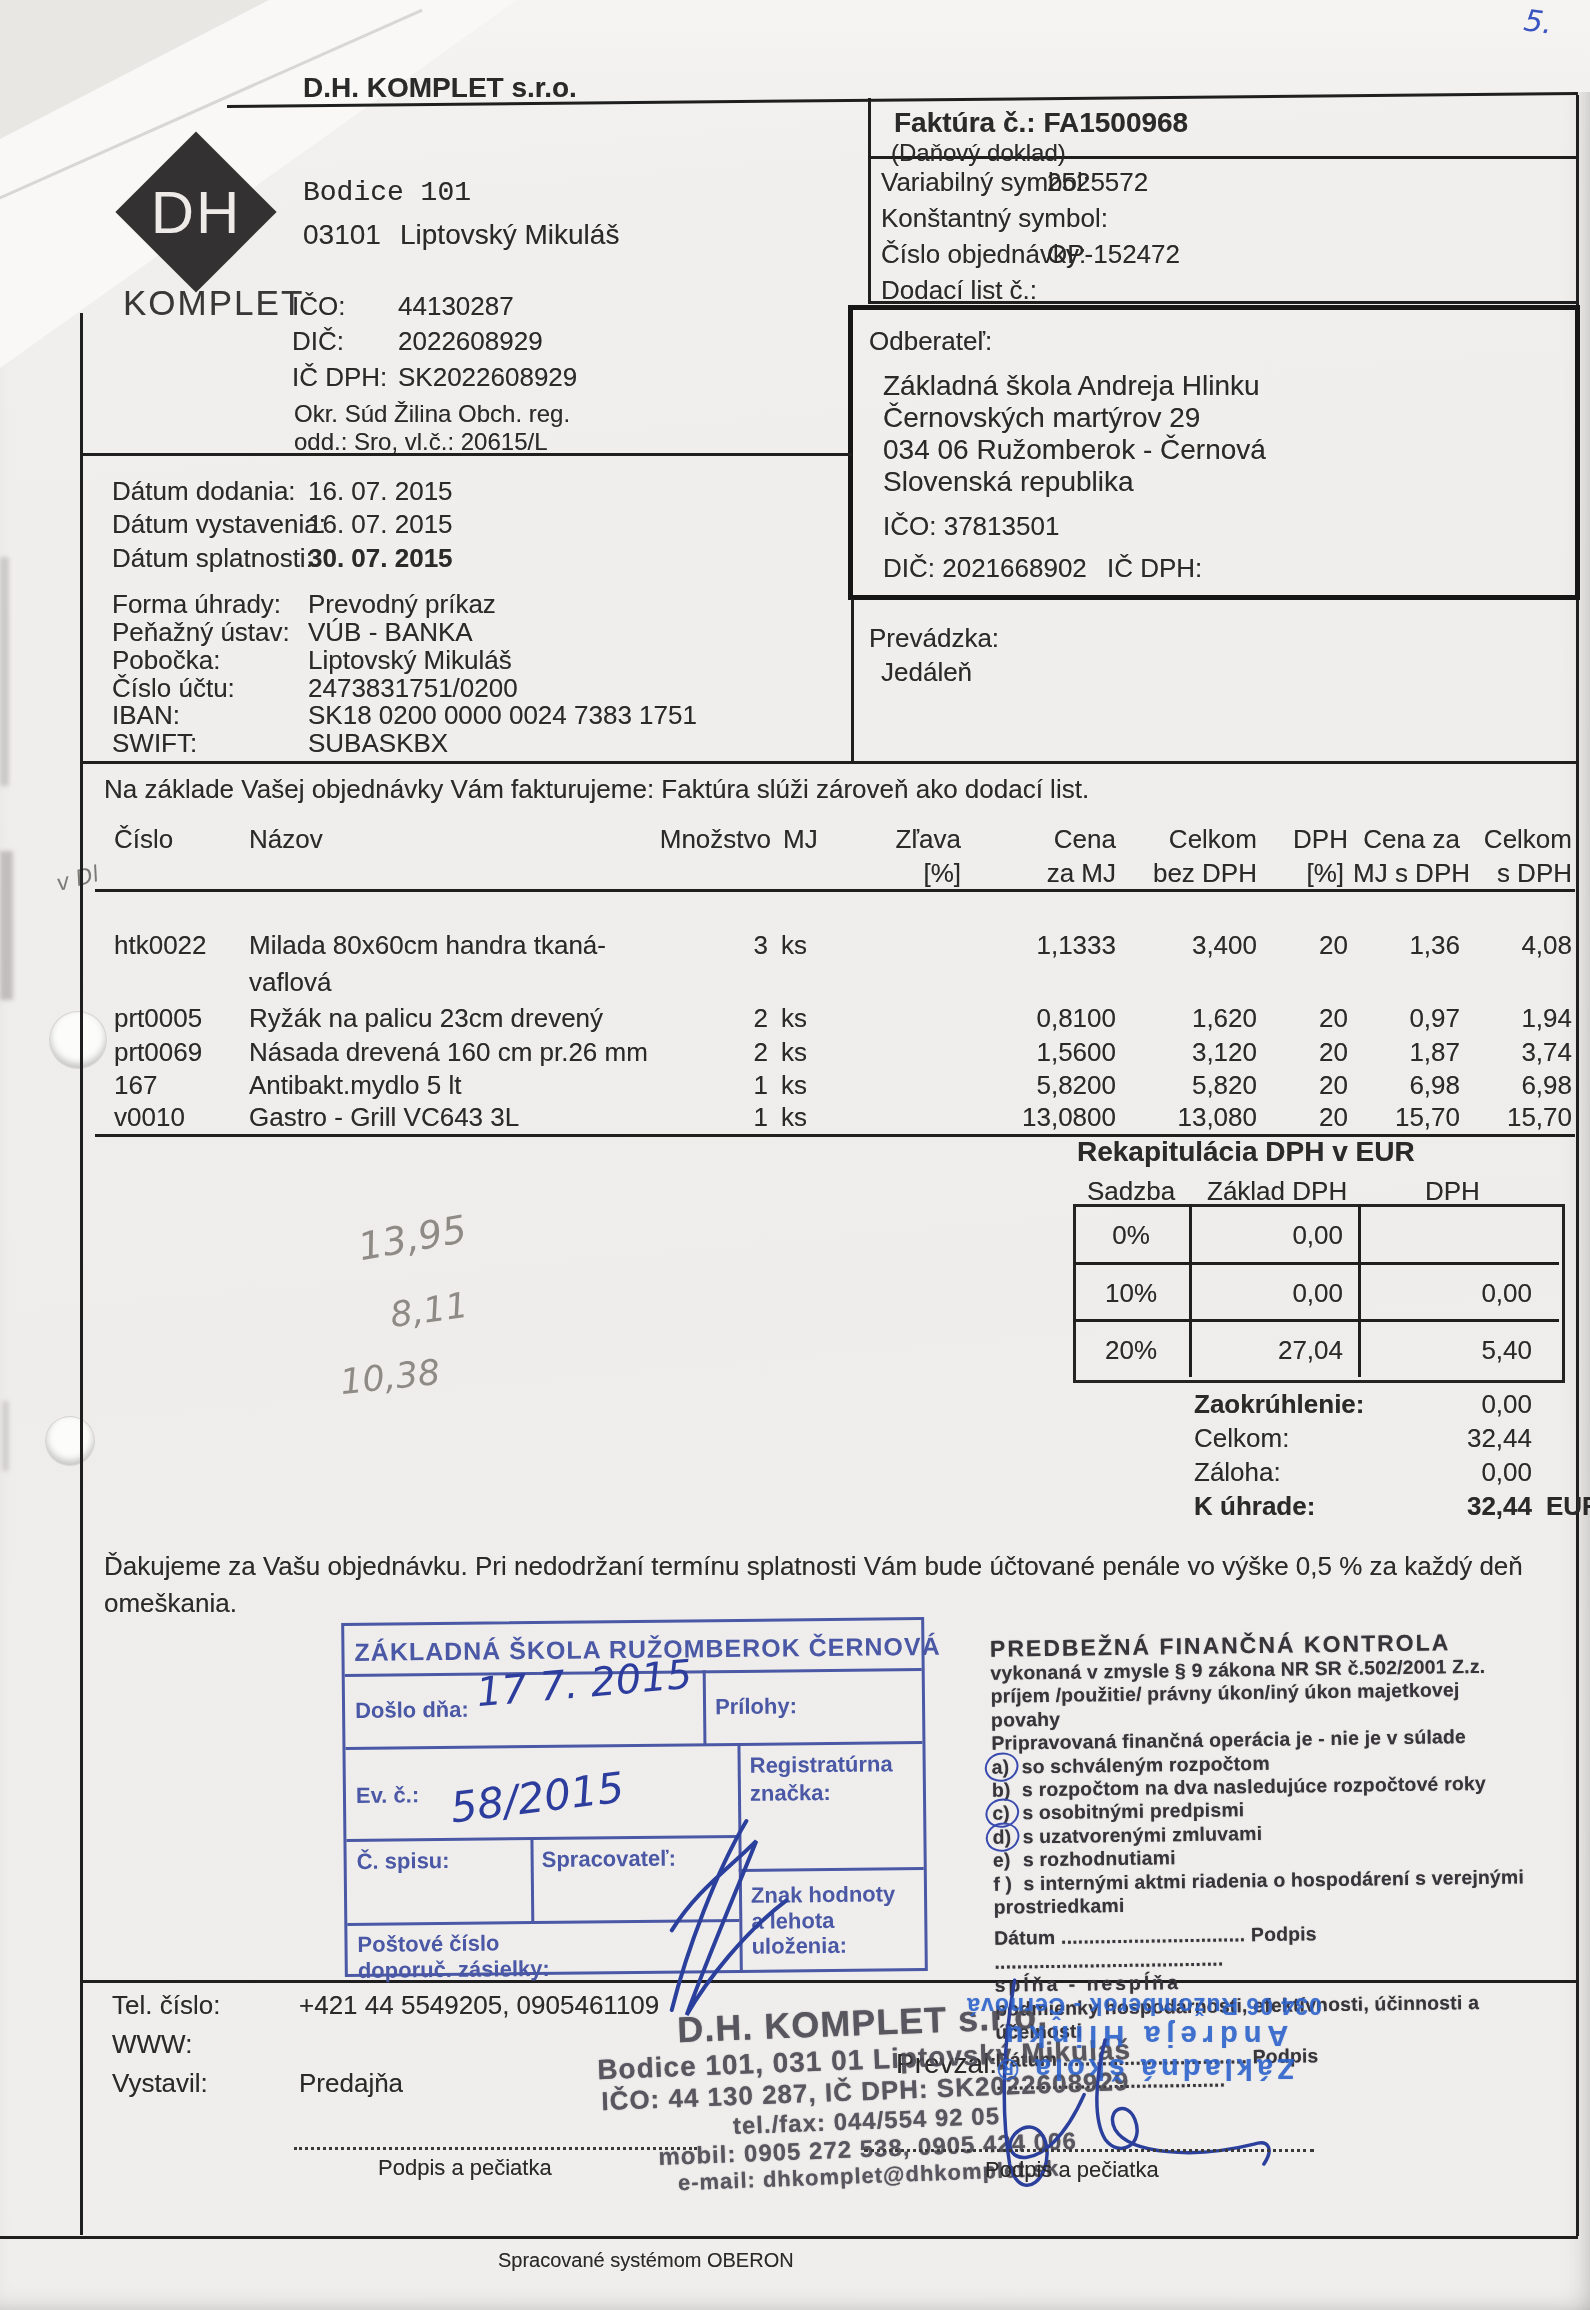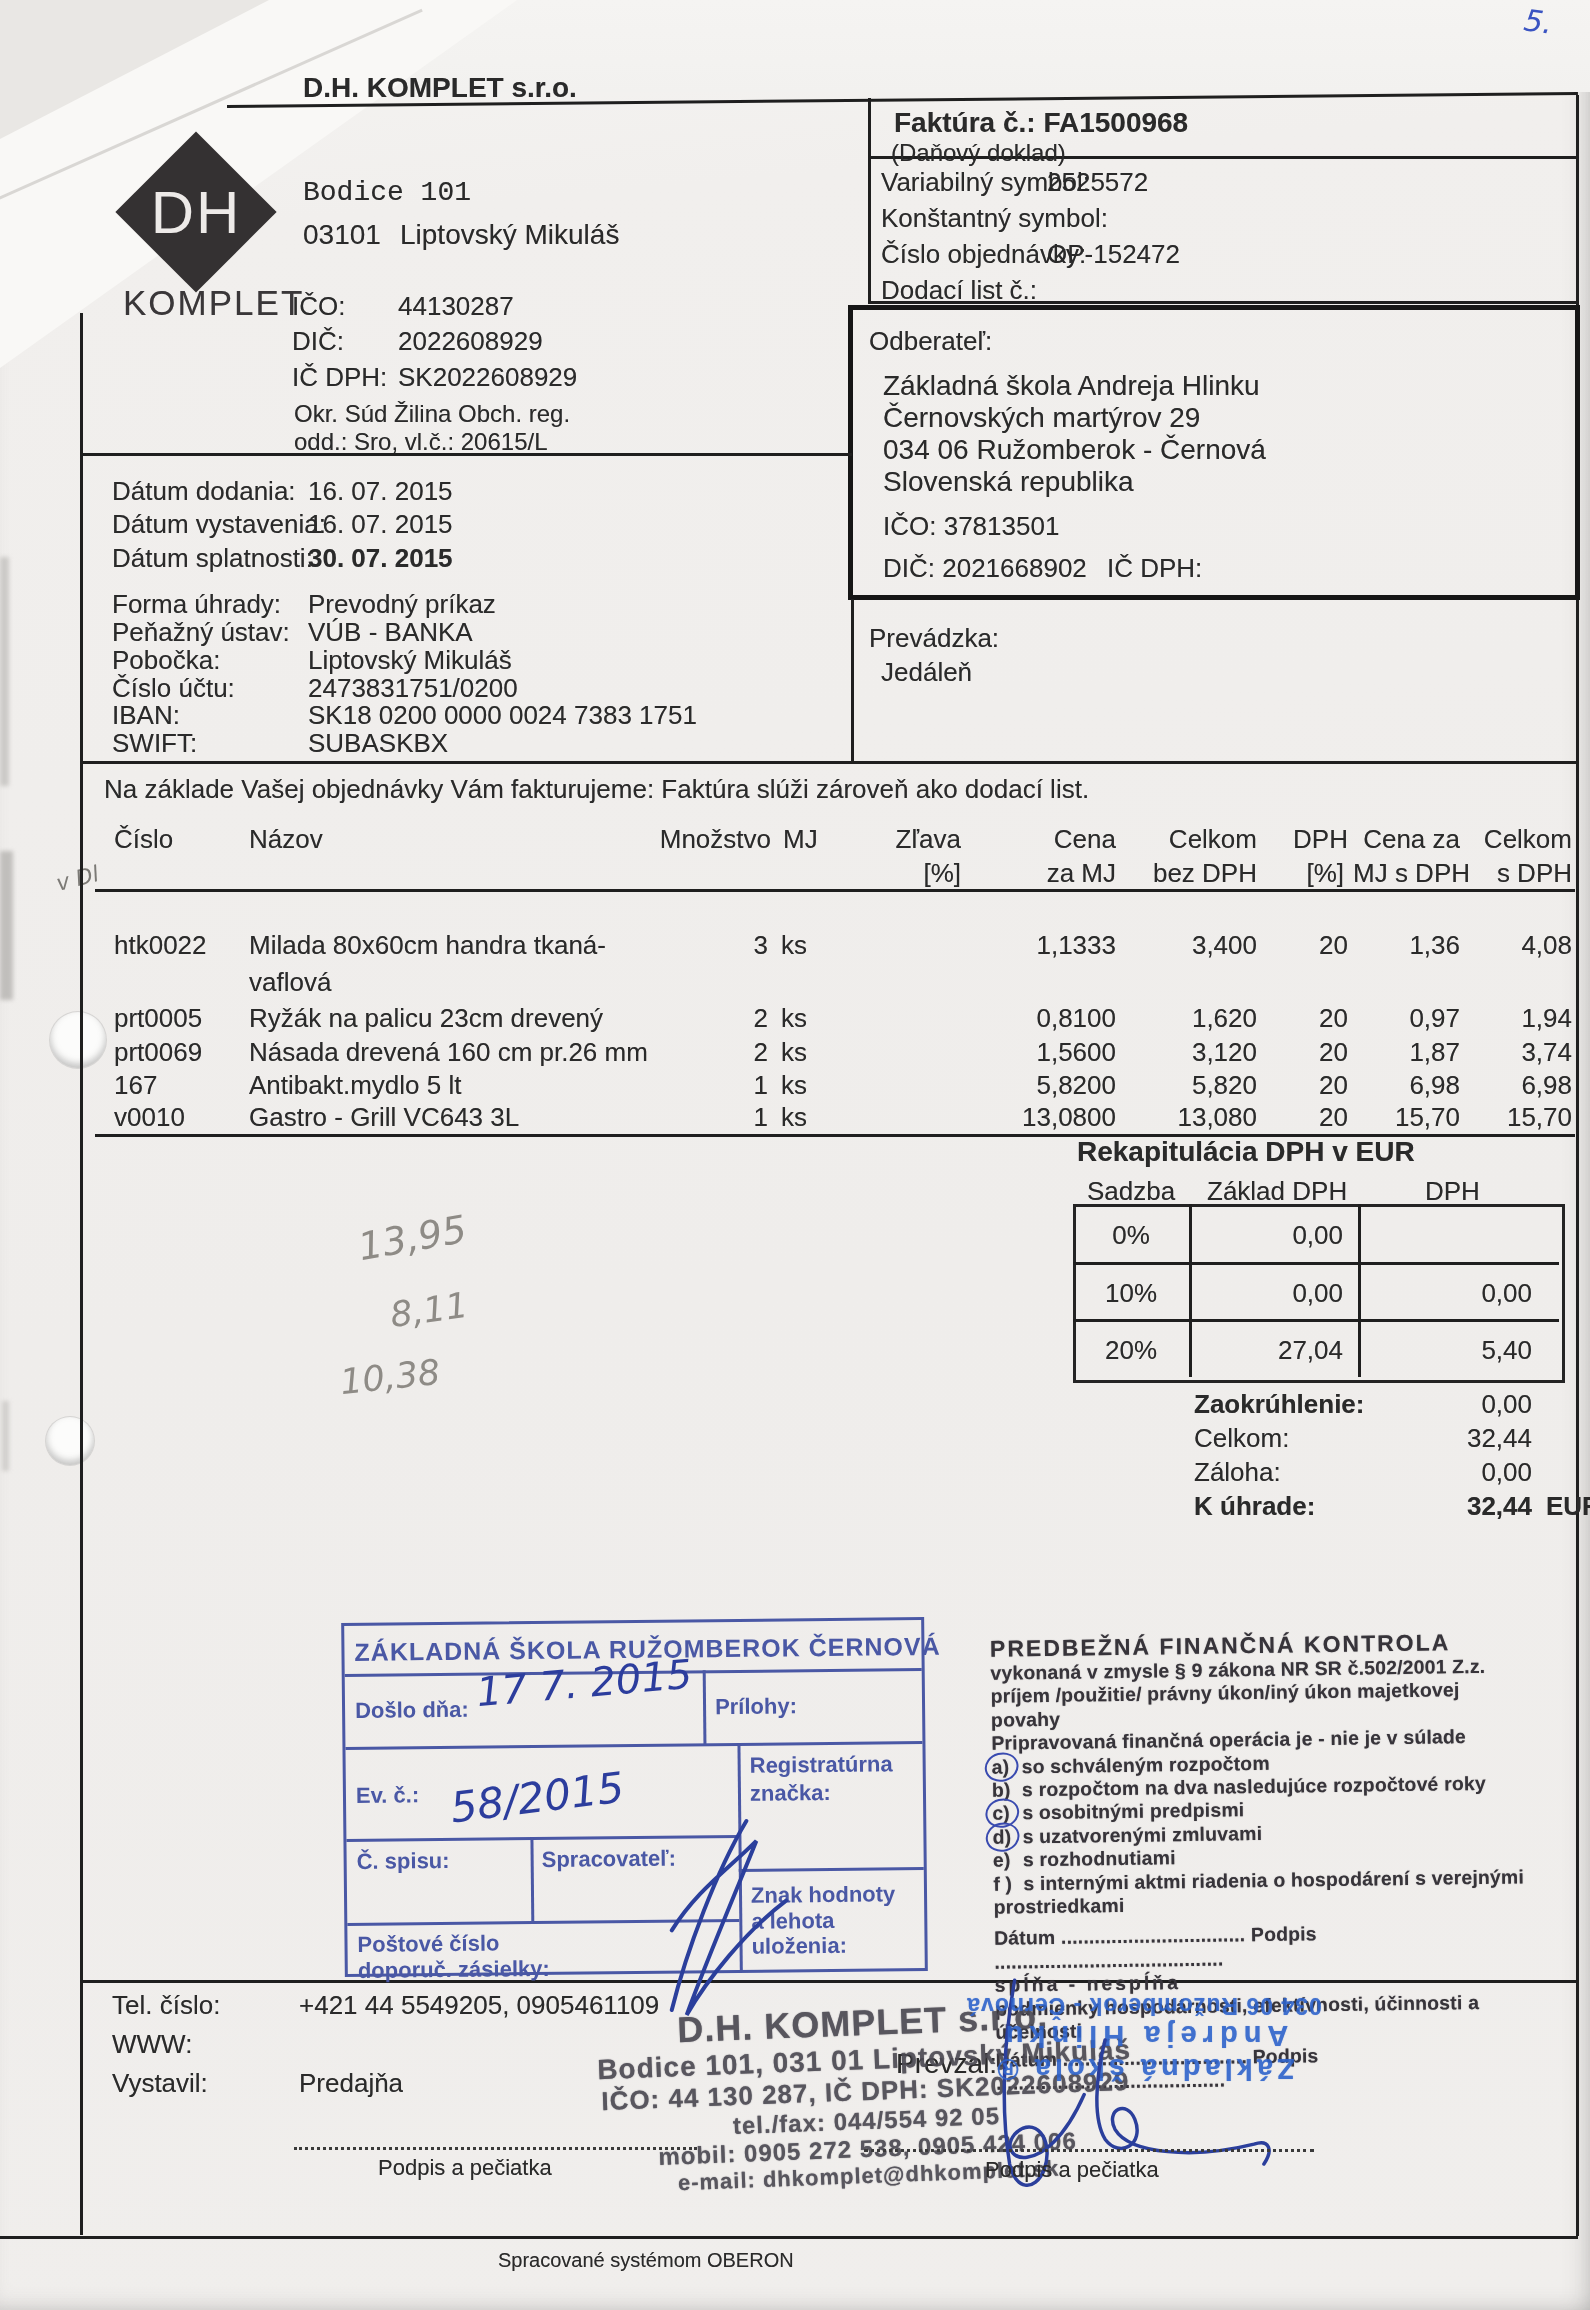--- a/index.html
+++ b/index.html
@@ -230,20 +230,21 @@
   <div class="t" style="left:1194px;top:1389px;font-weight:bold;">Zaokrúhlenie:</div>
   <div class="t r" style="left:1373px;top:1389px;width:159px;">0,00</div>
   <div class="t" style="left:1194px;top:1423px;">Celkom:</div>
   <div class="t r" style="left:1373px;top:1423px;width:159px;">32,44</div>
   <div class="t" style="left:1194px;top:1457px;">Záloha:</div>
   <div class="t r" style="left:1373px;top:1457px;width:159px;">0,00</div>
   <div class="t b" style="left:1194px;top:1491px;">K úhrade:</div>
   <div class="t b r" style="left:1373px;top:1491px;width:159px;">32,44</div>
   <div class="t b" style="left:1546px;top:1491px;">EUR</div>
 
+  <div class="t" style="left:104px;top:1548px;width:1438px;white-space:normal;line-height:37px;">Ďakujeme za Vašu objednávku. Pri nedodržaní termínu splatnosti Vám bude účtované penále vo výške 0,5 % za každý deň omeškania.</div>
 
   <div class="rstamp">
     <div class="cell" style="left:10px;top:12px;font-size:25px;letter-spacing:1px;">ZÁKLADNÁ ŠKOLA RUŽOMBEROK ČERNOVÁ</div>
     <div class="line" style="left:0;top:48px;width:577px;height:3px;"></div>
     <div class="cell" style="left:10px;top:72px;">Došlo dňa:</div>
     <div class="cell" style="left:370px;top:72px;">Prílohy:</div>
     <div class="line" style="left:0;top:121px;width:577px;height:3px;"></div>
     <div class="line" style="left:358px;top:48px;width:3px;height:74px;"></div>
     <div class="cell" style="left:10px;top:157px;">Ev. č.:</div>
     <div class="line" style="left:0;top:213px;width:392px;height:3px;"></div>

